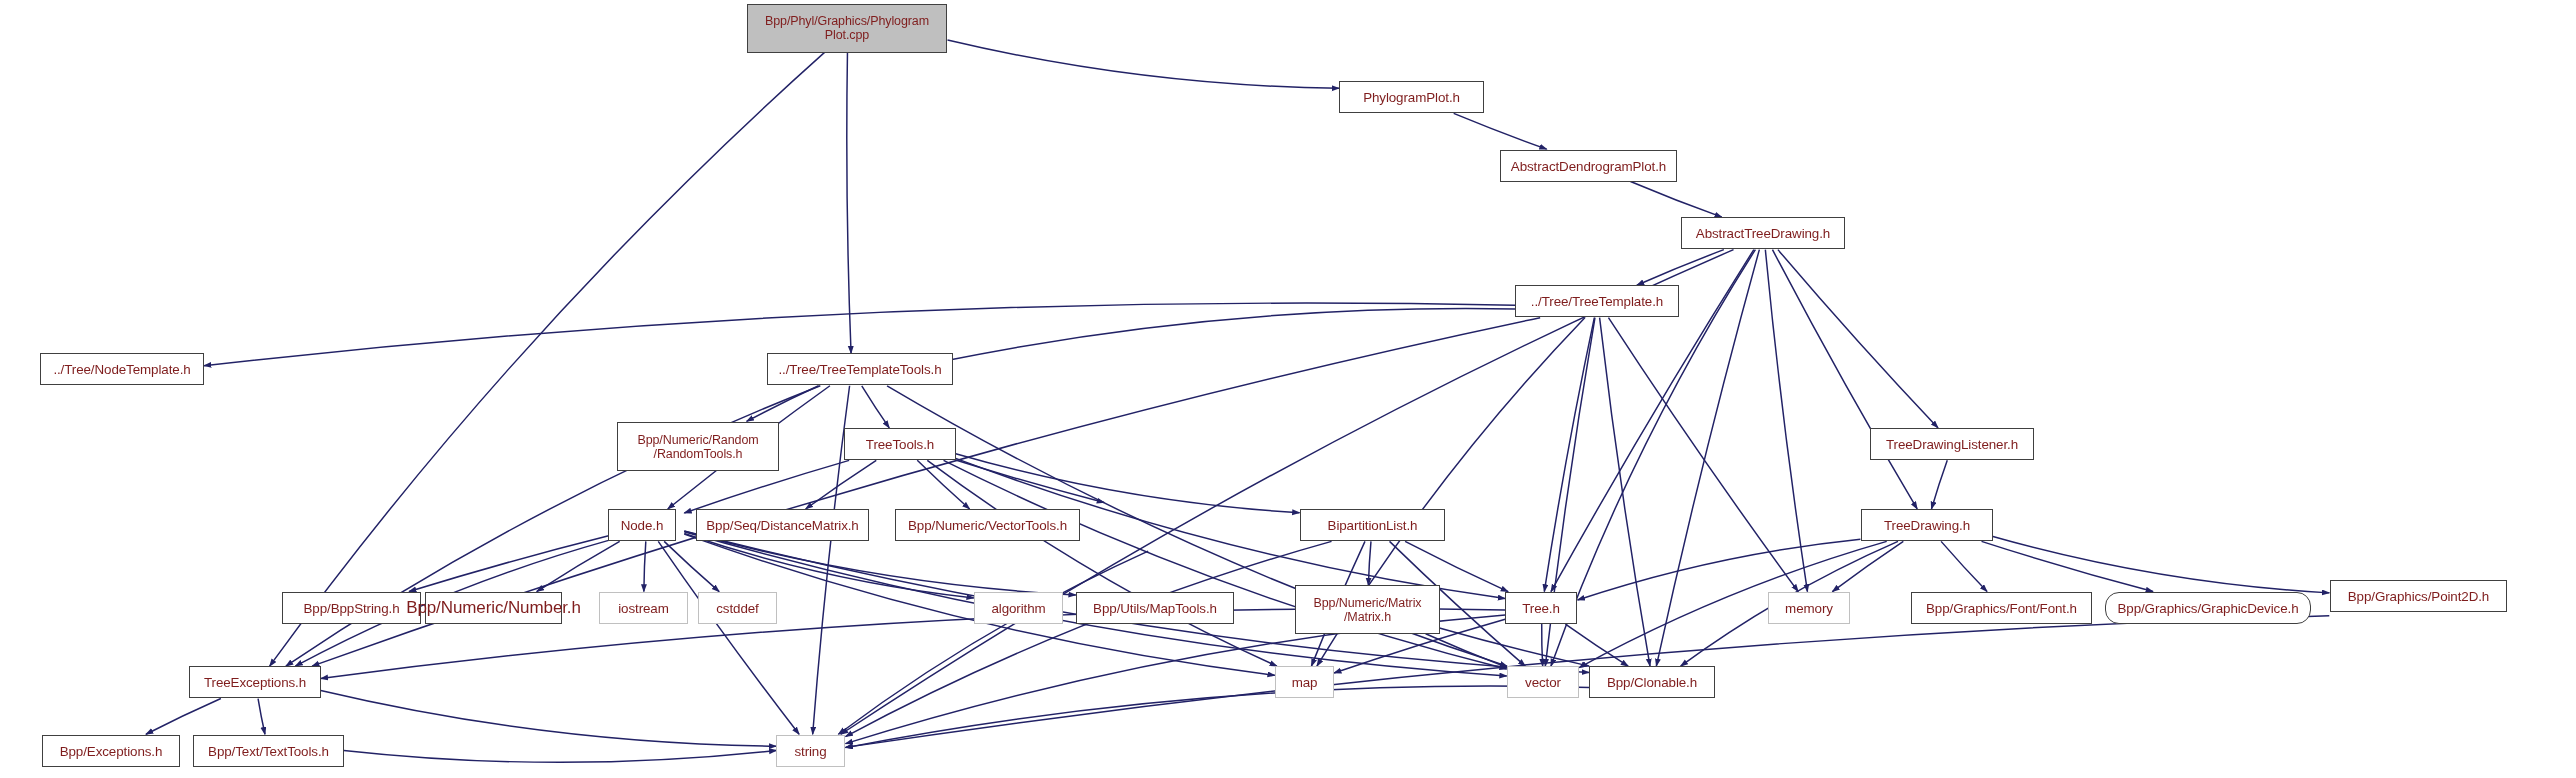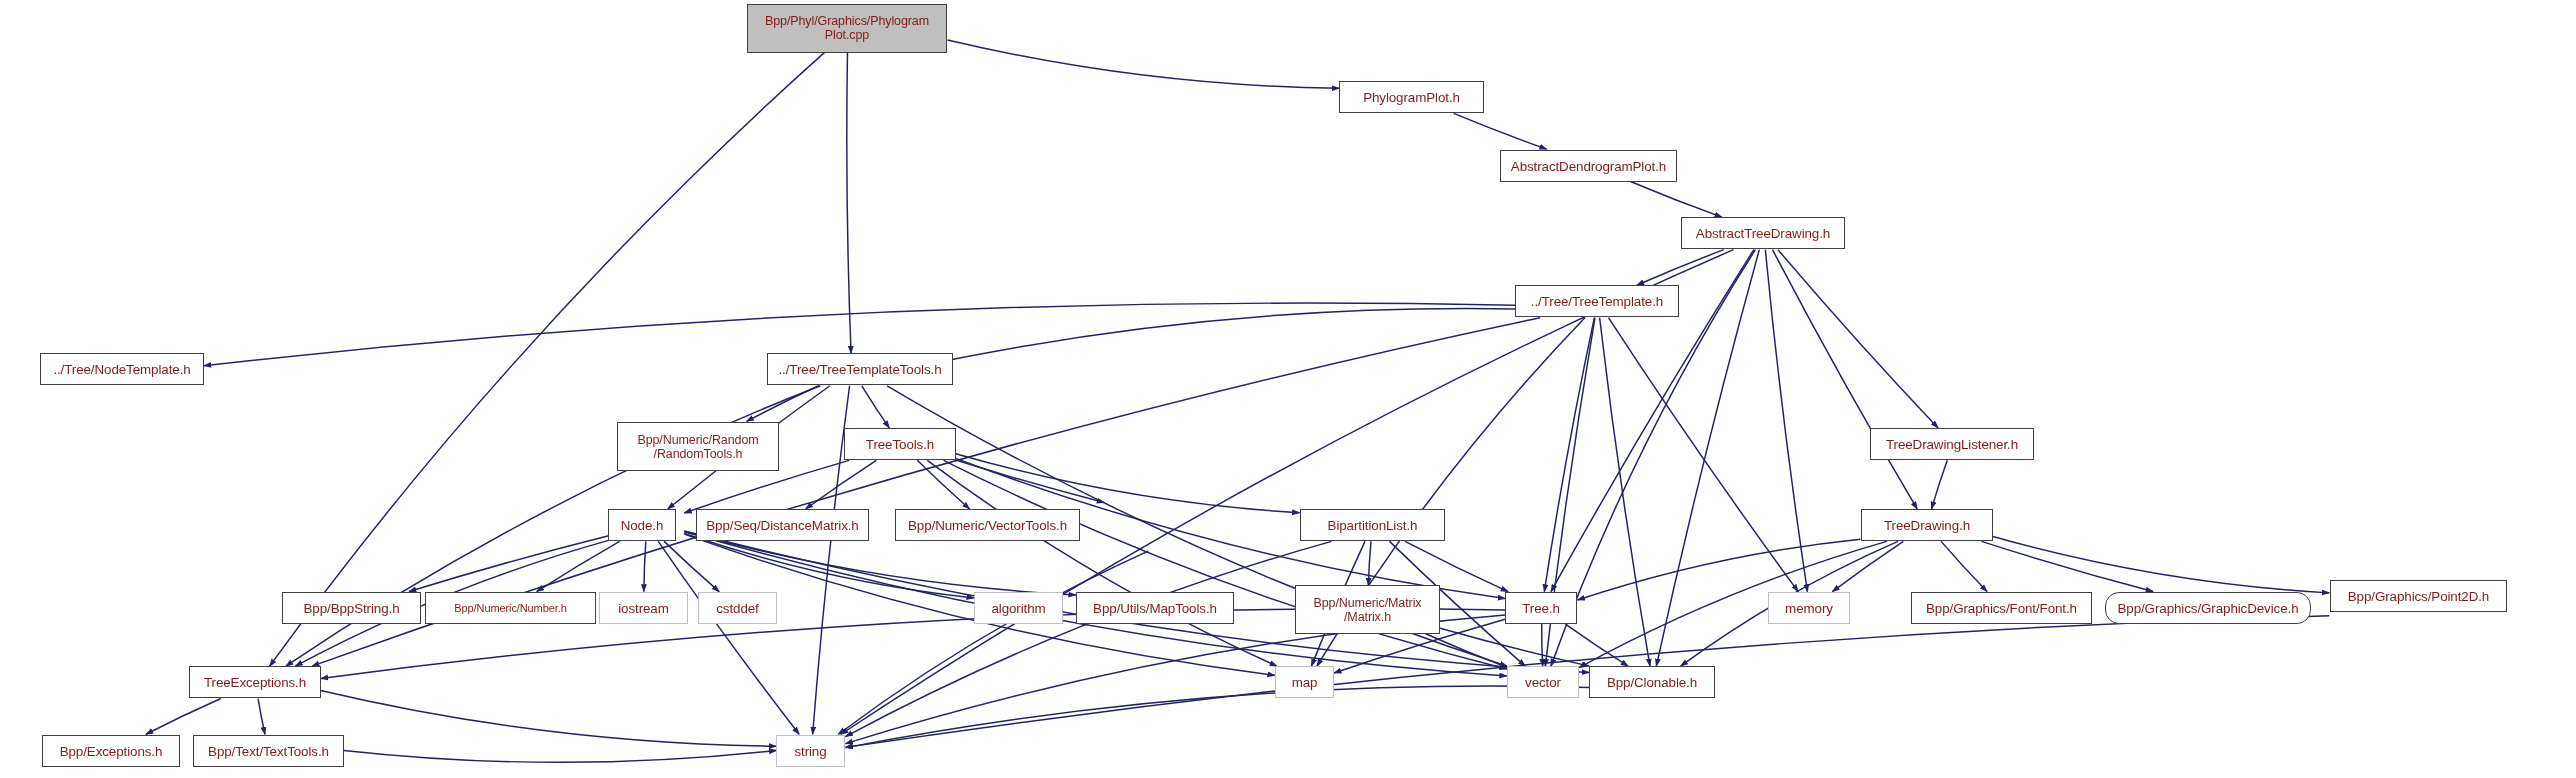--- a/index.html
+++ b/index.html
@@ -151,21 +151,21 @@
     <div class="gnode proj" style="left: 617px; top: 422px; width: 162px; height: 49px; font-size: 12.5px;">Bpp/Numeric/Random
 /RandomTools.h</div>
     <div class="gnode proj" style="left: 844px; top: 428px; width: 112px; height: 32px; font-size: 13.4px;">TreeTools.h</div>
     <div class="gnode proj" style="left: 1870px; top: 428px; width: 164px; height: 32px; font-size: 13.4px;">TreeDrawingListener.h</div>
     <div class="gnode proj" style="left: 608px; top: 509px; width: 68px; height: 32px; font-size: 13.4px;">Node.h</div>
     <div class="gnode proj" style="left: 696px; top: 509px; width: 173px; height: 32px; font-size: 13.4px;">Bpp/Seq/DistanceMatrix.h</div>
     <div class="gnode proj" style="left: 895px; top: 509px; width: 185px; height: 32px; font-size: 13.4px;">Bpp/Numeric/VectorTools.h</div>
     <div class="gnode proj" style="left: 1300px; top: 509px; width: 145px; height: 32px; font-size: 13.4px;">BipartitionList.h</div>
     <div class="gnode proj" style="left: 1861px; top: 509px; width: 132px; height: 32px; font-size: 13.4px;">TreeDrawing.h</div>
     <div class="gnode proj" style="left: 282px; top: 592px; width: 139px; height: 32px; font-size: 13.4px;">Bpp/BppString.h</div>
-    <div class="gnode proj" style="left: 425px; top: 592px; width: 171px; height: 32px; font-size: 11px;">Bpp/Numeric/Number.h</div>
+    <div class="gnode proj" style="left: 425px; top: 592px; width: 137px; height: 32px; font-size: 17px;">Bpp/Numeric/Number.h</div>
     <div class="gnode sys" style="left: 599px; top: 592px; width: 89px; height: 32px; font-size: 13.4px;">iostream</div>
     <div class="gnode sys" style="left: 698px; top: 592px; width: 79px; height: 32px; font-size: 13.4px;">cstddef</div>
     <div class="gnode sys" style="left: 974px; top: 592px; width: 89px; height: 32px; font-size: 13.4px;">algorithm</div>
     <div class="gnode proj" style="left: 1076px; top: 592px; width: 158px; height: 32px; font-size: 13.4px;">Bpp/Utils/MapTools.h</div>
     <div class="gnode proj" style="left: 1295px; top: 585px; width: 145px; height: 49px; font-size: 12.5px;">Bpp/Numeric/Matrix
 /Matrix.h</div>
     <div class="gnode proj" style="left: 1505px; top: 592px; width: 72px; height: 32px; font-size: 13.4px;">Tree.h</div>
     <div class="gnode sys" style="left: 1768px; top: 592px; width: 82px; height: 32px; font-size: 13.4px;">memory</div>
     <div class="gnode proj" style="left: 1911px; top: 592px; width: 181px; height: 32px; font-size: 13.4px;">Bpp/Graphics/Font/Font.h</div>
     <div class="gnode proj" style="left: 2105px; top: 592px; width: 206px; height: 32px; font-size: 13.4px; border-radius: 14px;">Bpp/Graphics/GraphicDevice.h</div>

